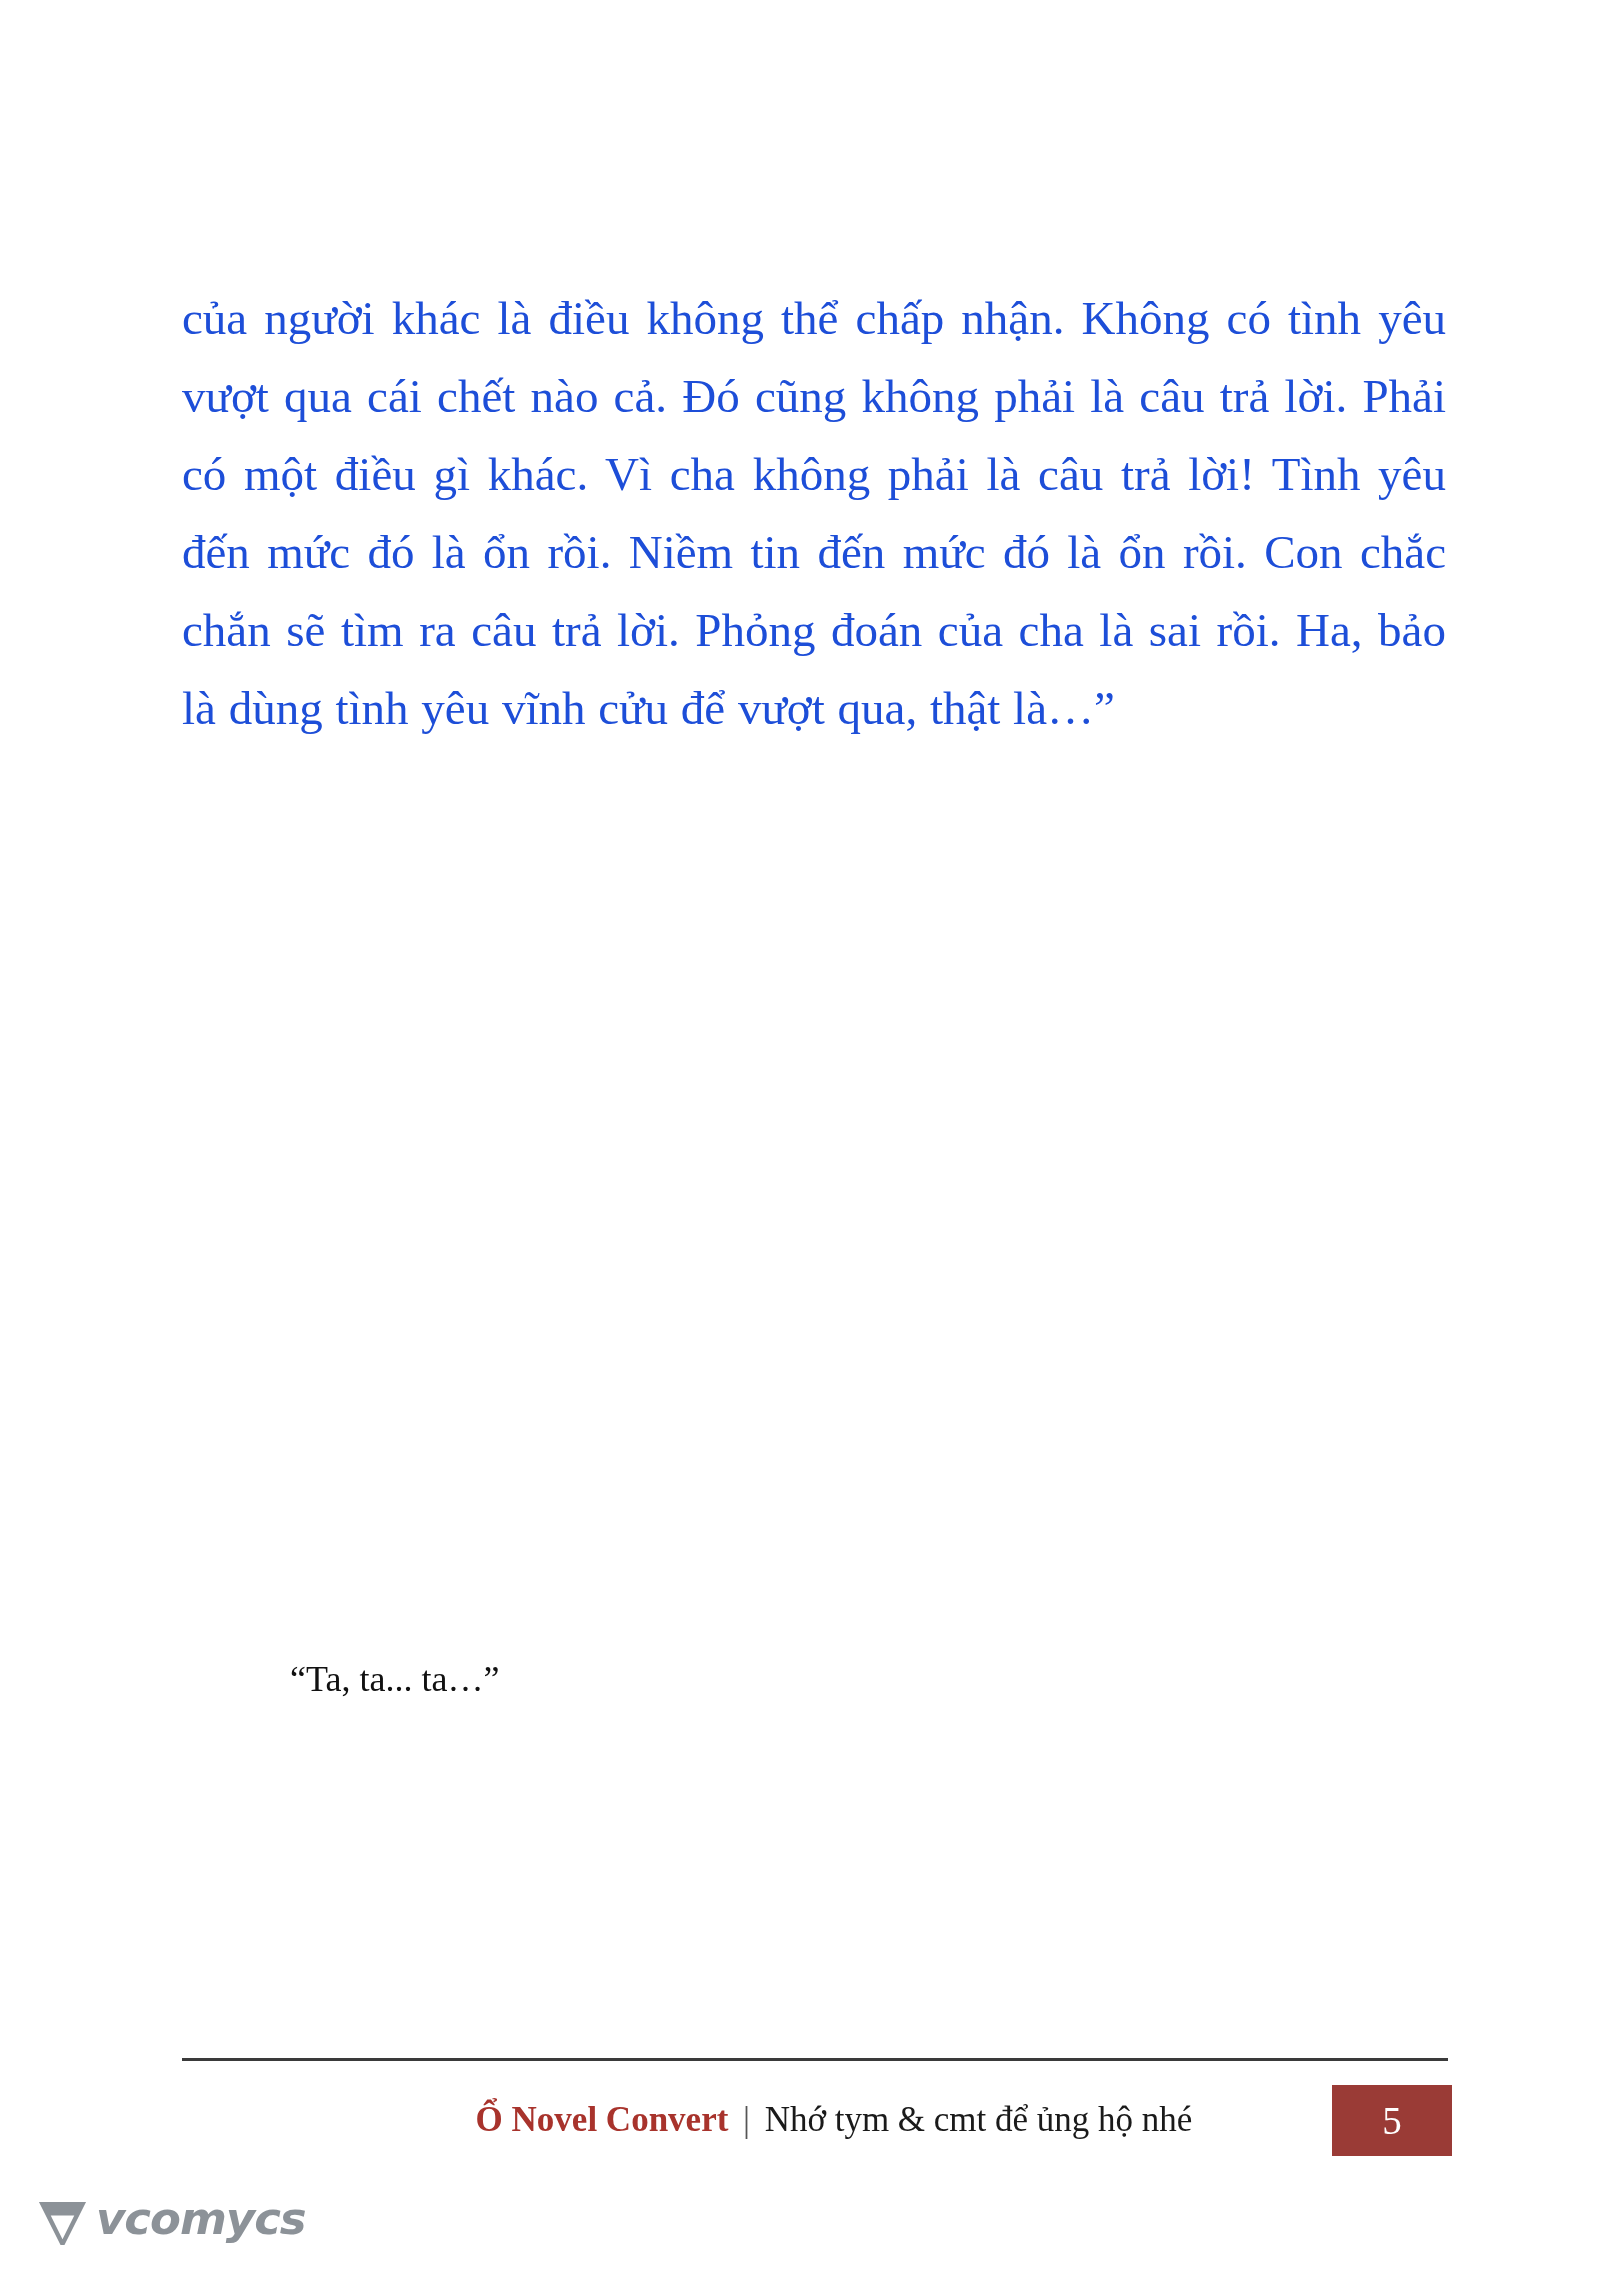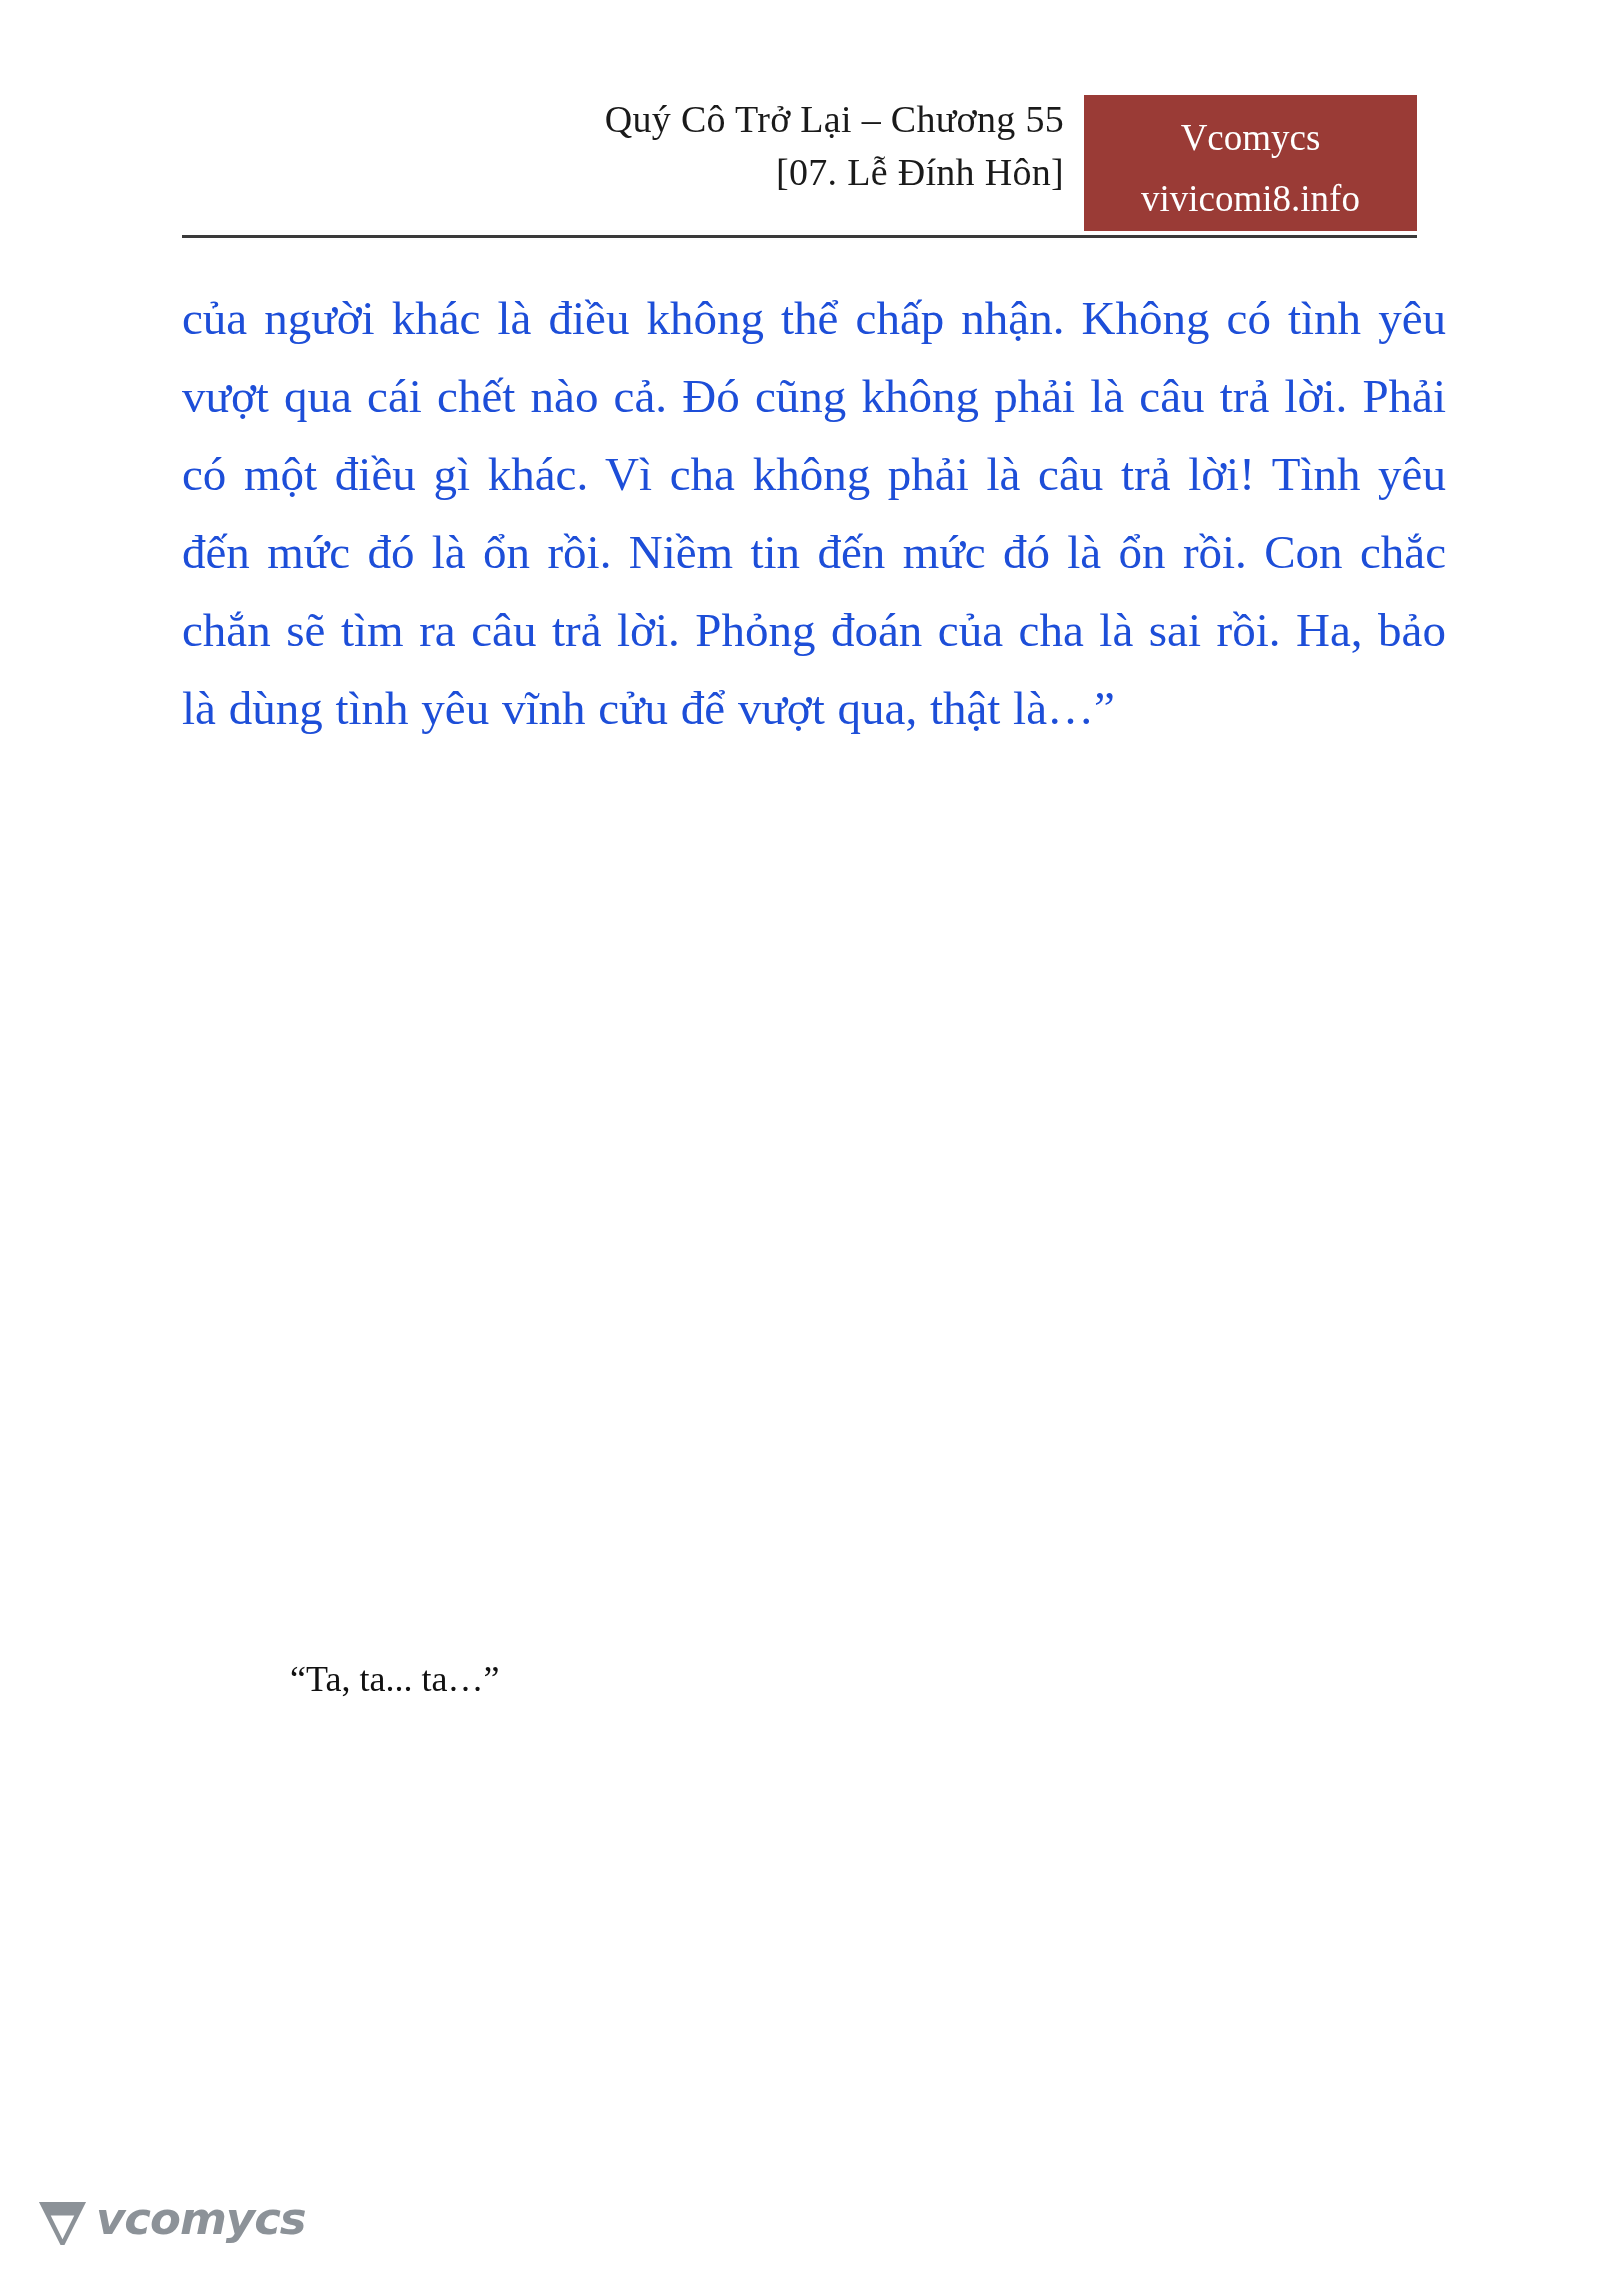--- a/index.html
+++ b/index.html
@@ -183,38 +183,38 @@
     top: 7.8px;
     width: 51px;
     height: 51px;
   }
 </style>
 </head>
 <body>
 
 <div class="page">
 
-  <div class="header">
-    <div class="header-title">
-      <span>Quý Cô Trở Lại – Chương 55</span>
-      <span class="line2">[07. Lễ Đính Hôn]</span>
-    </div>
-    <div class="header-badge">
-      <span class="b1">Vcomycs</span>
-      <span class="b2">vivicomi8.info</span>
-    </div>
-    <div class="header-rule"></div>
-  </div>
 
   <div class="body-text">
     <p>của người khác là điều không thể chấp nhận. Không có tình yêu vượt qua cái chết nào cả. Đó cũng không phải là câu trả lời. Phải có một điều gì khác. Vì cha không phải là câu trả lời! Tình yêu đến mức đó là ổn rồi. Niềm tin đến mức đó là ổn rồi. Con chắc chắn sẽ tìm ra câu trả lời. Phỏng đoán của cha là sai rồi. Ha, bảo là dùng tình yêu vĩnh cửu để vượt qua, thật là…”</p>
   </div>
 
   <div class="dialog-line">“Ta, ta... ta…”</div>
 
+  <div class="footer">
+    <div class="footer-rule"></div>
+    <div class="footer-inner">
+      <div class="footer-center">
+        <span class="footer-brand">Ổ Novel Convert</span>
+        <span class="footer-sep">|</span>
+        <span class="footer-note">Nhớ tym &amp; cmt để ủng hộ nhé</span>
+      </div>
+      <div class="page-number-box">5</div>
+    </div>
+  </div>
 
   <div class="watermark">
     <div class="wm-mark">
       <svg width="51" height="51" viewBox="0 0 52 52" xmlns="http://www.w3.org/2000/svg">
         <polygon points="2,6 26,6 26,20 14,20 26,44 38,20 26,20 26,6 50,6 28,50 24,50" fill="#8c9298"></polygon>
       </svg>
     </div>
     <div class="wm-text">vcomycs</div>
   </div>
 

